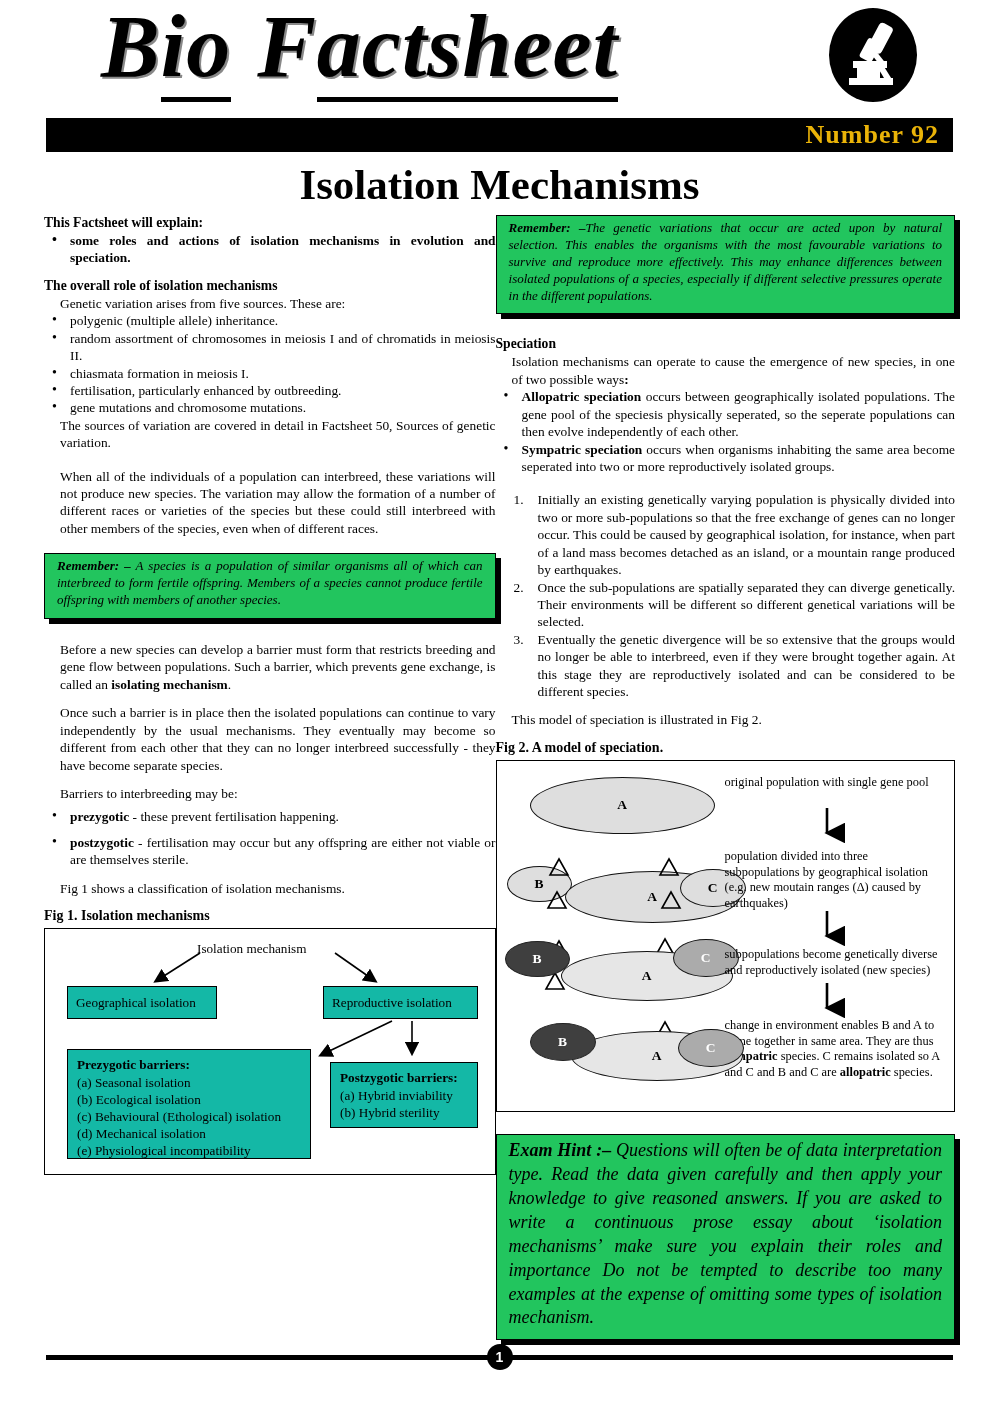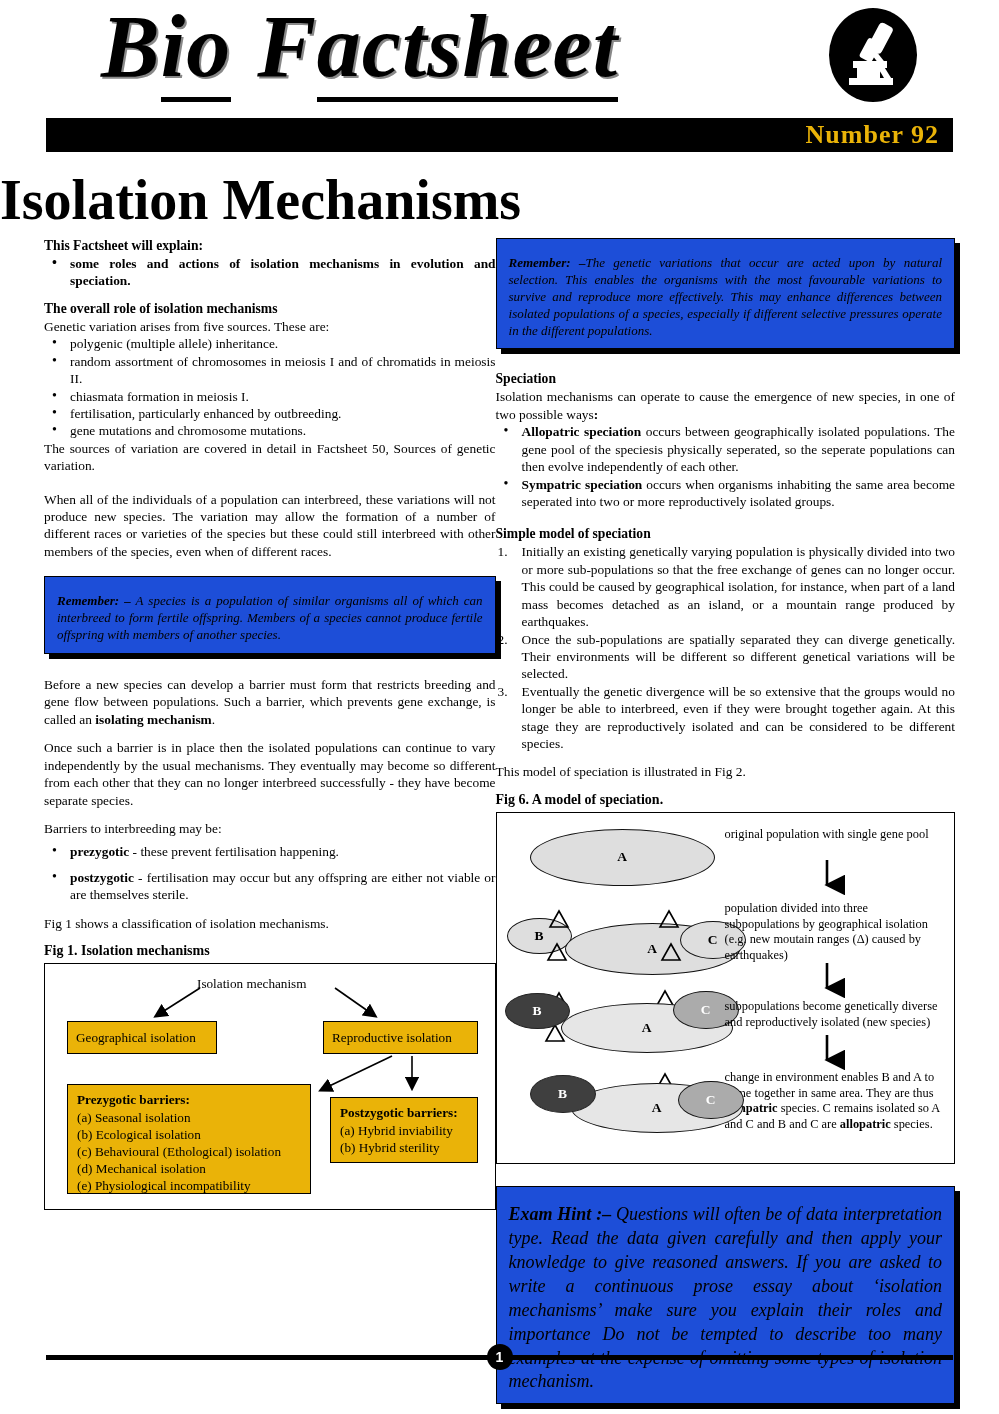--- a/index.html
+++ b/index.html
@@ -36,32 +36,32 @@
     margin:0 46px;height:34px;background:#000;position:relative;
   }
   .numbar .label{
     position:absolute;right:14px;top:2px;color:#eab308;
     font-family:"Liberation Serif", serif;font-weight:bold;font-size:26px;
     letter-spacing:1px;
   }
 
   
   .doc-title{
-    text-align:left;font-weight:bold;font-size:56px;
-    margin:16px 0 6px 0;font-family:"Liberation Serif", serif;
+    text-align:center;font-weight:bold;font-size:43px;
+    margin:8px 0 6px 0;font-family:"Liberation Serif", serif;
   }
 
   
   .cols{position:relative;margin:0 44px;display:flex;}
   .col{width:455px;}
   .colL{width:455px;}
   .colR{width:463px;}
 
   p, li, div.txt{
-    font-size:13.4px;line-height:1.30;text-align:justify;margin:0 0 0 0;
+    font-size:13.4px;line-height:1.30;text-align:justify;margin:0 0 0 16px;
   }
   .h3{font-weight:bold;font-size:13.6px;margin:0 0 1px 0;}
   .sp{height:11px;}
   .sp-s{height:6px;}
   .sp-l{height:16px;}
 
   ul.bul{list-style:none;margin:0;padding:0;}
   ul.bul > li{
     position:relative;padding-left:26px;margin:0 0 0 0;
     font-size:13.4px;line-height:1.30;text-align:justify;
@@ -77,38 +77,38 @@
     font-size:13.4px;line-height:1.30;text-align:justify;
   }
   ol.num > li::before{
     content:counter(li) ".";position:absolute;left:2px;top:0;
   }
 
   b,strong{font-weight:bold;}
 
   
   .shadowbox{
-    position:relative;border:1.6px solid #000;background:#1d4ed8;
+    position:relative;border:1.6px solid #000;background:#22c55e;
     box-shadow:5px 5px 0 #000;
-    padding:16px 12px 9px 12px;
+    padding:4px 12px 9px 12px;
   }
   .shadowbox .inner{
     font-style:italic;font-size:13px;line-height:1.30;text-align:justify;
   }
   .exam .inner{
     font-family:Liberation Serif, serif;
     font-style:italic;font-size:18px;line-height:1.33;text-align:justify;
   }
 
   
   .figcap{font-weight:bold;font-size:14px;margin:0 0 4px 0;}
   .figbox{border:1.4px solid #000;position:relative;background:#fff;}
   .fig1{height:245px;}
   .nodebox{
-    position:absolute;border:1.4px solid #000;background:#eab308;
+    position:absolute;border:1.4px solid #000;background:#14b8a6;
     font-size:13.2px;padding:4px 8px;box-sizing:border-box;
   }
   .nodebox.listbox{font-size:13.2px;line-height:1.28;padding:7px 9px;}
   .nodebox .bt{font-weight:bold;display:block;margin-bottom:1px;}
   .nodebox .row{display:block;white-space:nowrap;}
   .figlabel{position:absolute;font-size:13.2px;}
 
   
   .fig2{height:350px;}
   .ell{
@@ -271,32 +271,31 @@
       <div class="h3">Speciation</div>
       <p><span>Isolation mechanisms can operate to cause the emergence of new species, in one of two possible ways</span><b>:</b></p>
 
       <ul class="bul">
         <li><b>Allopatric speciation</b><span> occurs between geographically isolated populations. The gene pool of the speciesis physically seperated,  so the seperate populations can then evolve independently of each other.</span></li>
         <li><b>Sympatric speciation</b><span> occurs when organisms inhabiting the same area become seperated into two or more reproductively isolated groups.</span></li>
       </ul>
 
       <div class="sp-l"></div>
 
-      <div class="h3">Simple model of speciation</div>
       <ol class="num">
         <li>Initially an existing genetically varying population is physically divided into two or more sub-populations so that the free exchange of genes can no longer occur. This could be caused by geographical isolation, for instance, when part of a land mass becomes detached as an island, or a mountain range produced by earthquakes.</li>
         <li>Once the sub-populations are spatially separated they can diverge genetically. Their environments will be different so different genetical variations will be selected.</li>
         <li>Eventually the genetic divergence will be so extensive that the groups would no longer be able to interbreed, even if they were brought together again. At this stage they are reproductively isolated and can be considered to be different species.</li>
       </ol>
 
       <div class="sp"></div>
       <p>This model of speciation is illustrated in Fig 2.</p>
 
       <div class="sp"></div>
-      <div class="figcap">Fig 6.  A model of speciation.</div>
+      <div class="figcap">Fig 2.  A model of speciation.</div>
 
       <div class="figbox fig2">
 
         <div class="ell" style="left:33px;top:16px;width:185px;height:57px;background:#dedede;">
           <span>A</span>
         </div>
 
         <div class="ell" style="left:10px;top:105px;width:65px;height:36px;background:#dedede;">
           <span>B</span>
         </div>

